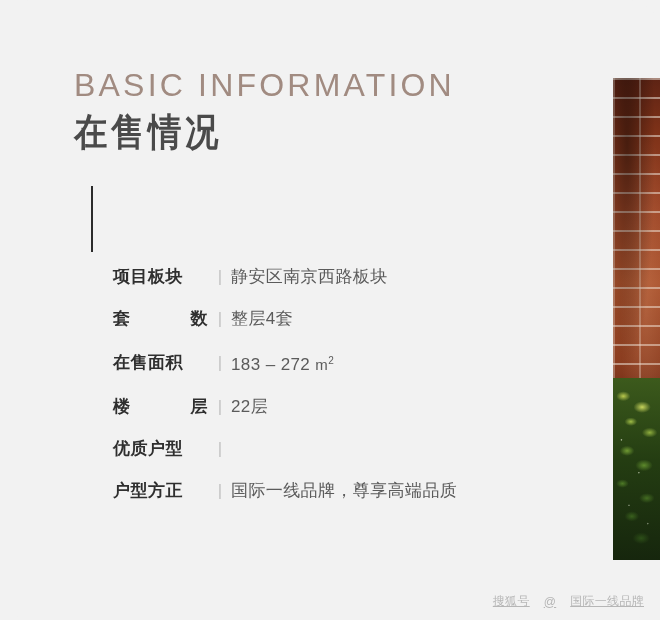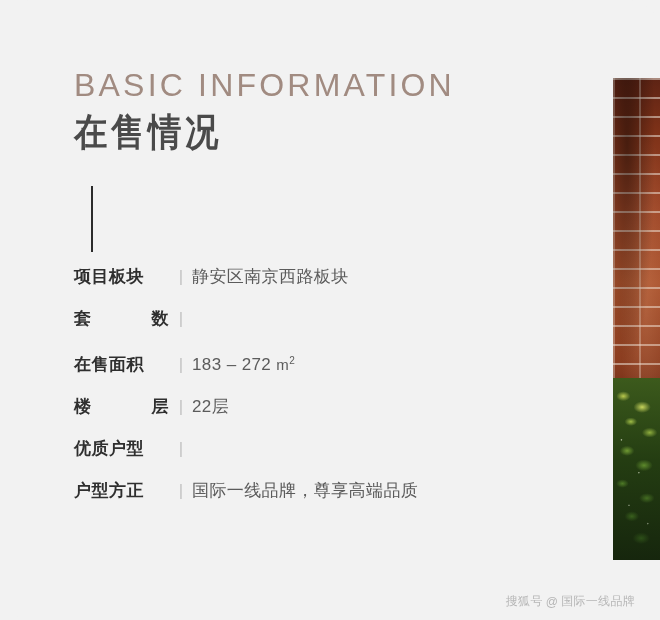--- a/index.html
+++ b/index.html
@@ -57,22 +57,23 @@
 
   
   .info-list {
     position: absolute;
     left: 74px;
     top: 264px;
     width: 470px;
   }
   .info-row {
     display: flex;
-    align-items: flex-end;
+    align-items: center;
     margin-bottom: 16px;
+    margin-left: 39px;
   }
   .info-row:last-child { margin-bottom: 0; }
 
   .row-label {
     width: 96px;
     flex: 0 0 96px;
     font-size: 17px;
     font-weight: 700;
     color: #2f2f2f;
     line-height: 26px;
@@ -182,29 +183,30 @@
     background:
       radial-gradient(circle 2px at 18% 34%, rgba(240,245,225,0.85), rgba(0,0,0,0) 60%),
       radial-gradient(circle 2px at 55% 52%, rgba(240,245,225,0.7), rgba(0,0,0,0) 60%),
       radial-gradient(circle 2px at 34% 70%, rgba(240,245,225,0.6), rgba(0,0,0,0) 60%),
       radial-gradient(circle 2px at 74% 80%, rgba(240,245,225,0.55), rgba(0,0,0,0) 60%);
   }
 
   
   .watermark {
     position: absolute;
-    right: 25px;
+    right: 16px;
     bottom: 10px;
     display: flex;
     align-items: center;
-    gap: 3px;
+    gap: 14px;
     font-size: 12px;
     color: #b6b6b6;
     letter-spacing: 0.3px;
     white-space: nowrap;
+    text-decoration: underline;
   }
   .watermark .at {
     font-size: 12px;
     color: #b6b6b6;
   }
 </style>
 </head>
 <body>
 
 <div class="page">
@@ -225,20 +227,23 @@
         <div class="val-line">静安区南京西路板块</div>
       </div>
     </div>
 
     <div class="info-row">
       <div class="row-label spread">
         <span>套</span>
         <span>数</span>
       </div>
       <div class="row-sep">|</div>
+      <div class="row-value">
+        <div class="val-line">整层4套</div>
+      </div>
     </div>
 
     <div class="info-row">
       <div class="row-label">在售面积</div>
       <div class="row-sep">|</div>
       <div class="row-value">
         <div class="val-line">
           <span>183 – 272</span>
           <span class="unit">
             <span>m</span><span class="sup">2</span>

